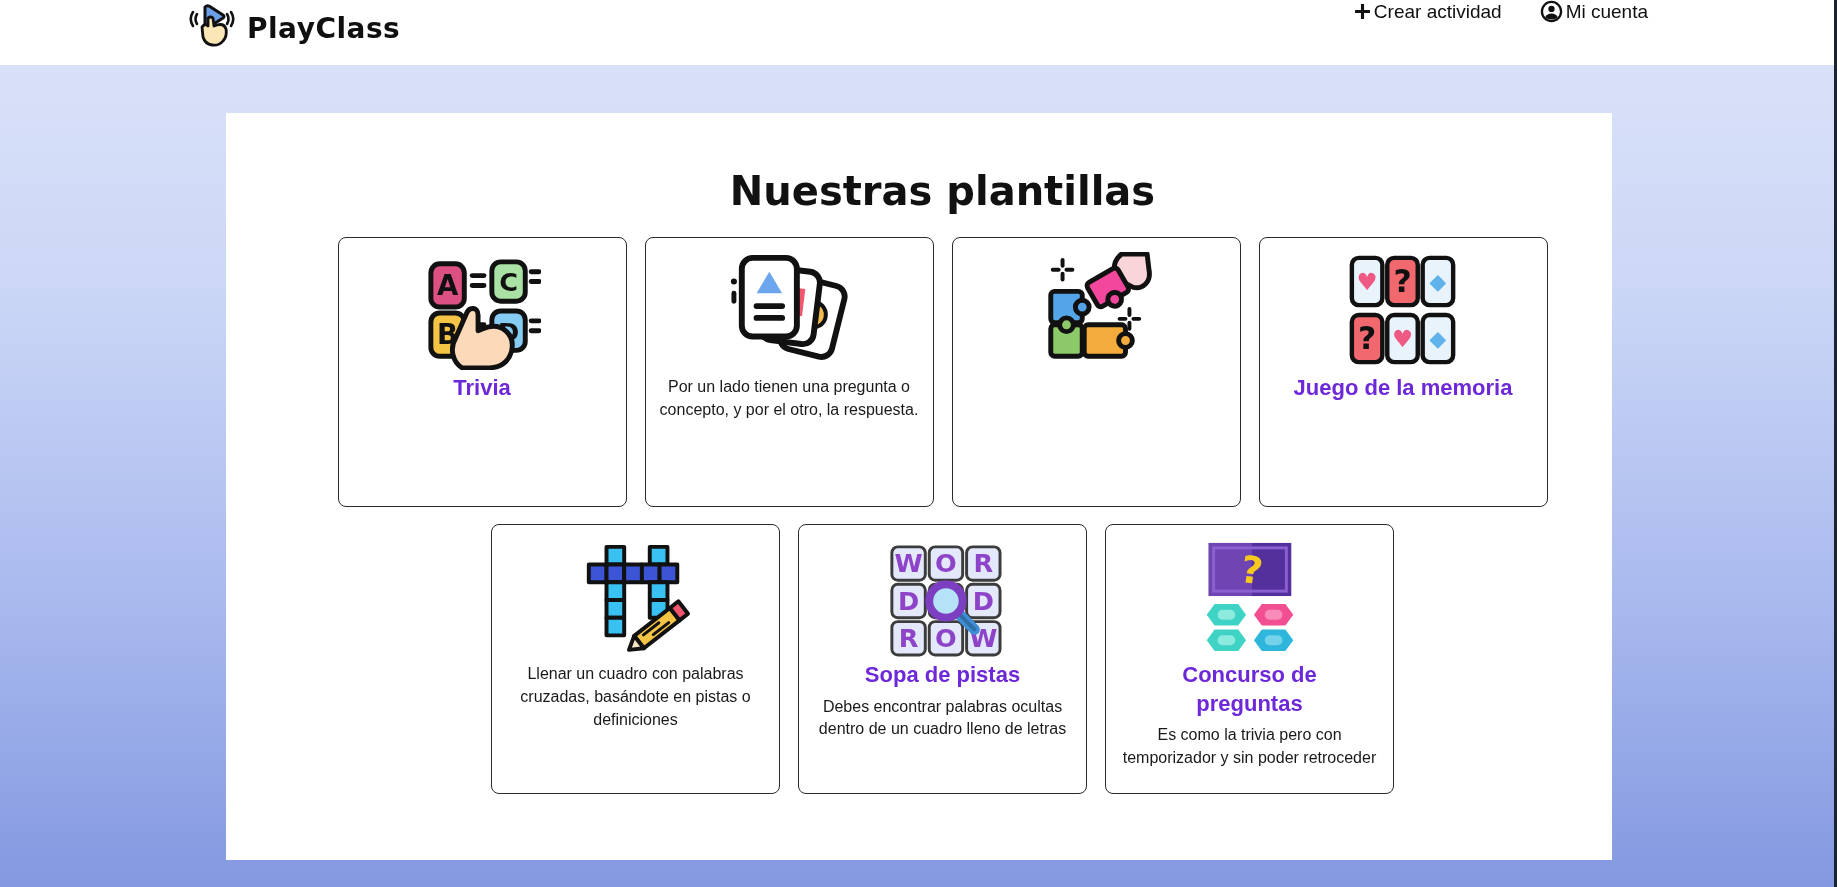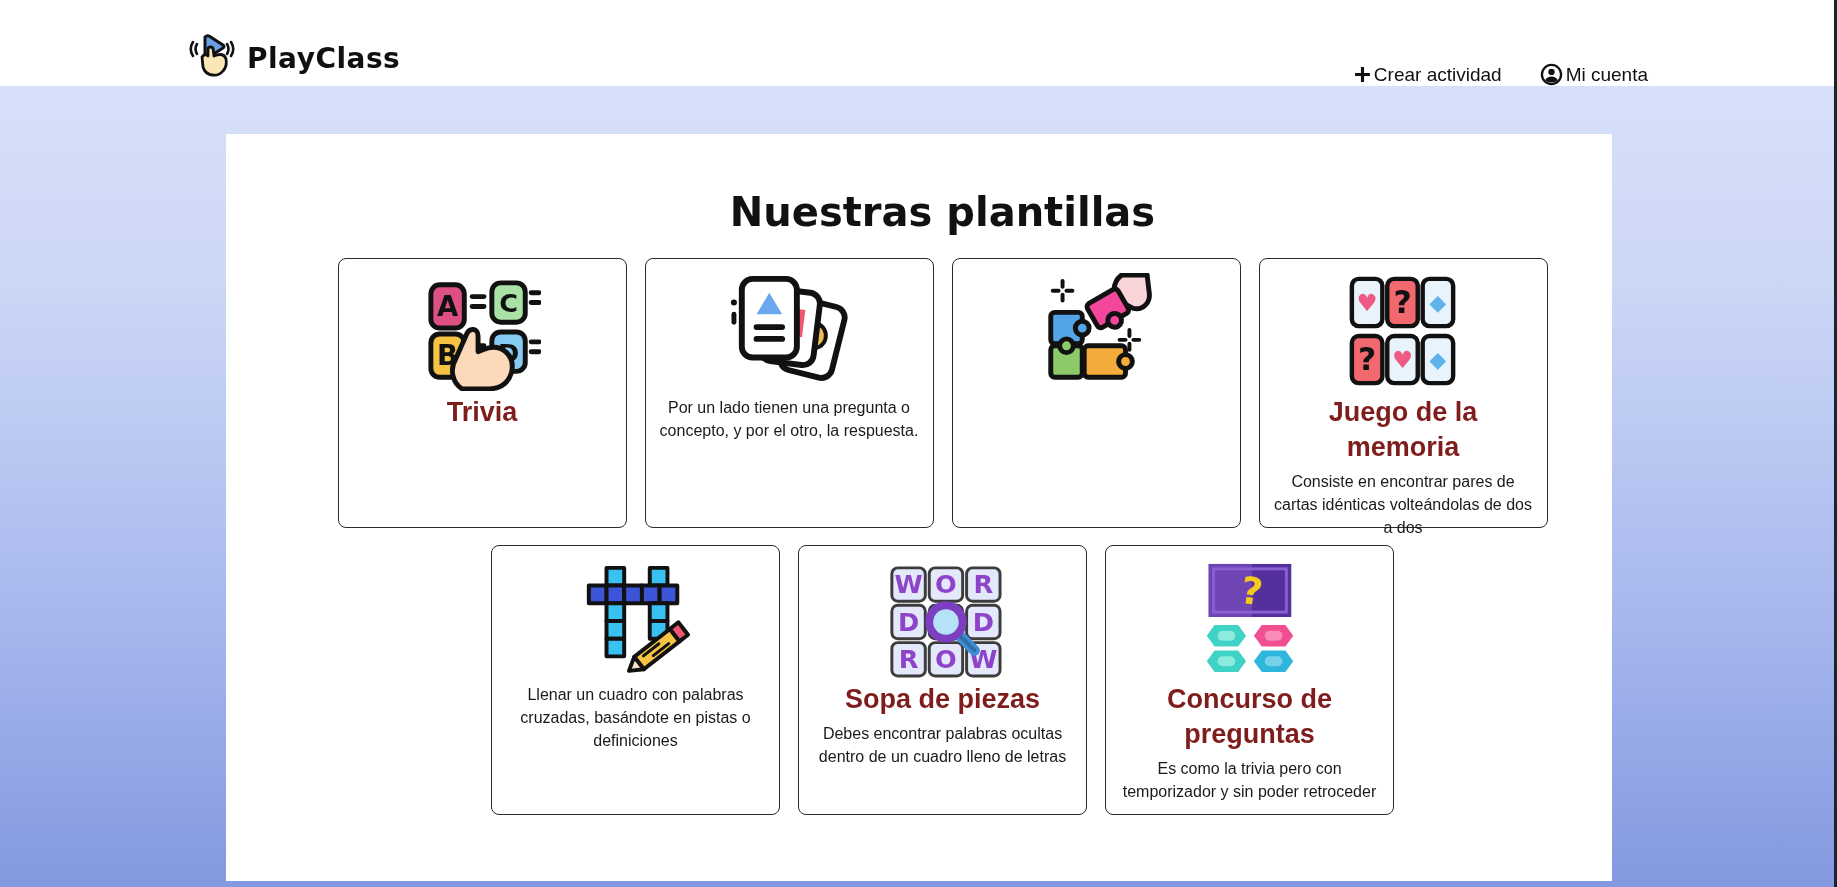--- a/index.html
+++ b/index.html
@@ -6,22 +6,22 @@
   html,body { margin:0; padding:0; }
   body {
     width:1837px; height:887px;
     font-family:"Liberation Sans","DejaVu Sans",sans-serif;
     background:linear-gradient(180deg,#dde4fa 0%,#ccd7f6 32%,#a9b9ee 68%,#8398e0 100%);
     overflow:hidden; position:relative;
   }
   .window-edge{ position:absolute; top:0; right:0; width:3px; height:887px; background:#1b2230; z-index:50;}
   
   .header{
-    height:86px; background:#ffffff;
-    display:flex; align-items:flex-end; justify-content:space-between;
+    height:65px; background:#ffffff;
+    display:flex; align-items:flex-start; justify-content:space-between;
     padding:0 189px 0 187px;
   }
   .brand{ display:flex; align-items:center; gap:8px; cursor:pointer; }
   .brand-text{ font-size:28px; font-weight:bold; color:#101010; letter-spacing:.5px; font-family:"DejaVu Sans",sans-serif; }
   .nav{ display:flex; align-items:center; gap:38px; }
   .nav-item{ display:flex; align-items:center; gap:3px; font-size:19px; color:#101010; cursor:pointer; }
   .nav-item svg{ display:block; }
   
   .panel{
     width:1386px; height:747px; margin:48px auto 0;
@@ -35,21 +35,21 @@
   }
   .cards-row{ display:flex; justify-content:center; gap:18px; margin-top:23px; }
   .cards-row.second{ margin-top:17px; }
   .card{
     width:289px; height:270px; background:#fff;
     border:1px solid #2b2b2b; border-radius:8px;
     text-align:center; padding:12px 11px 0; cursor:pointer;
   }
   .card-icon{ width:118px; height:118px; margin:2px auto 0; display:block; }
   .card-title{
-    margin:4px 0 0; font-size:27px; font-weight:bold; color:#7f1d1d; line-height:1.3;
+    margin:4px 0 0; font-size:22px; font-weight:bold; color:#6d28d9; line-height:1.3;
   }
   .card-title.narrow{ max-width:180px; margin-left:auto; margin-right:auto; }
   .card-desc{
     margin:6px 0 0; font-size:16px; color:#1a1a1a; line-height:1.43;
   }
   svg text{ font-family:"DejaVu Sans",sans-serif; }
 </style>
 </head>
 <body>
 
@@ -190,21 +190,20 @@
         <g font-weight="bold" text-anchor="middle">
           <text x="23.5" y="39" font-size="24" fill="#ef5a84">♥</text>
           <text x="59.5" y="41" font-size="32" fill="#111">?</text>
           <text x="95.5" y="38" font-size="22" fill="#5fb2ea">◆</text>
           <text x="23.5" y="99" font-size="32" fill="#111">?</text>
           <text x="59.5" y="97" font-size="24" fill="#ef5a84">♥</text>
           <text x="95.5" y="96" font-size="22" fill="#5fb2ea">◆</text>
         </g>
       </svg>
       <h2 class="card-title">Juego de la memoria</h2>
-      <p class="card-desc">Consiste en encontrar pares de cartas idénticas volteándolas de dos a dos</p>
     </div>
 
   </div>
 
   <div class="cards-row second">
 
     <div class="card">
       <svg class="card-icon" viewBox="0 0 120 120">
         <g stroke="#111" stroke-width="4" stroke-linejoin="round">
           <rect x="30" y="8" width="18" height="18" fill="#39c1f2"></rect>
@@ -251,21 +250,21 @@
           <text x="25" y="72">D</text>
             <text x="101" y="72">D</text>
           <text x="25" y="110">R</text>
             <text x="63" y="110">O</text>
             <text x="101" y="110">W</text>
         </g>
         <line x1="75" y1="75" x2="92" y2="92" stroke="#3e8fd8" stroke-width="11" stroke-linecap="round"></line>
         <line x1="75" y1="75" x2="92" y2="92" stroke="#111" stroke-width="4" stroke-linecap="round" opacity="0.25"></line>
         <circle cx="63" cy="63" r="17" fill="#b5e2f7" stroke="#7d3fc1" stroke-width="8"></circle>
       </svg>
-      <h2 class="card-title">Sopa de piezas</h2>
+      <h2 class="card-title">Sopa de pistas</h2>
       <p class="card-desc">Debes encontrar palabras ocultas dentro de un cuadro lleno de letras</p>
     </div>
 
     <div class="card">
       <svg class="card-icon" viewBox="0 0 120 120">
         <rect x="18" y="4" width="84" height="54" fill="#53309c"></rect>
         <path d="M18 4 H62 V58 H18 Z" fill="#6f45b3"></path>
         <rect x="23" y="9" width="74" height="44" fill="none" stroke="#8a5fd0" stroke-width="3"></rect>
         <text x="62" y="45" font-size="38" font-weight="bold" fill="#f6c91e" text-anchor="middle" transform="rotate(8 62 30)">?</text>
         <g>

